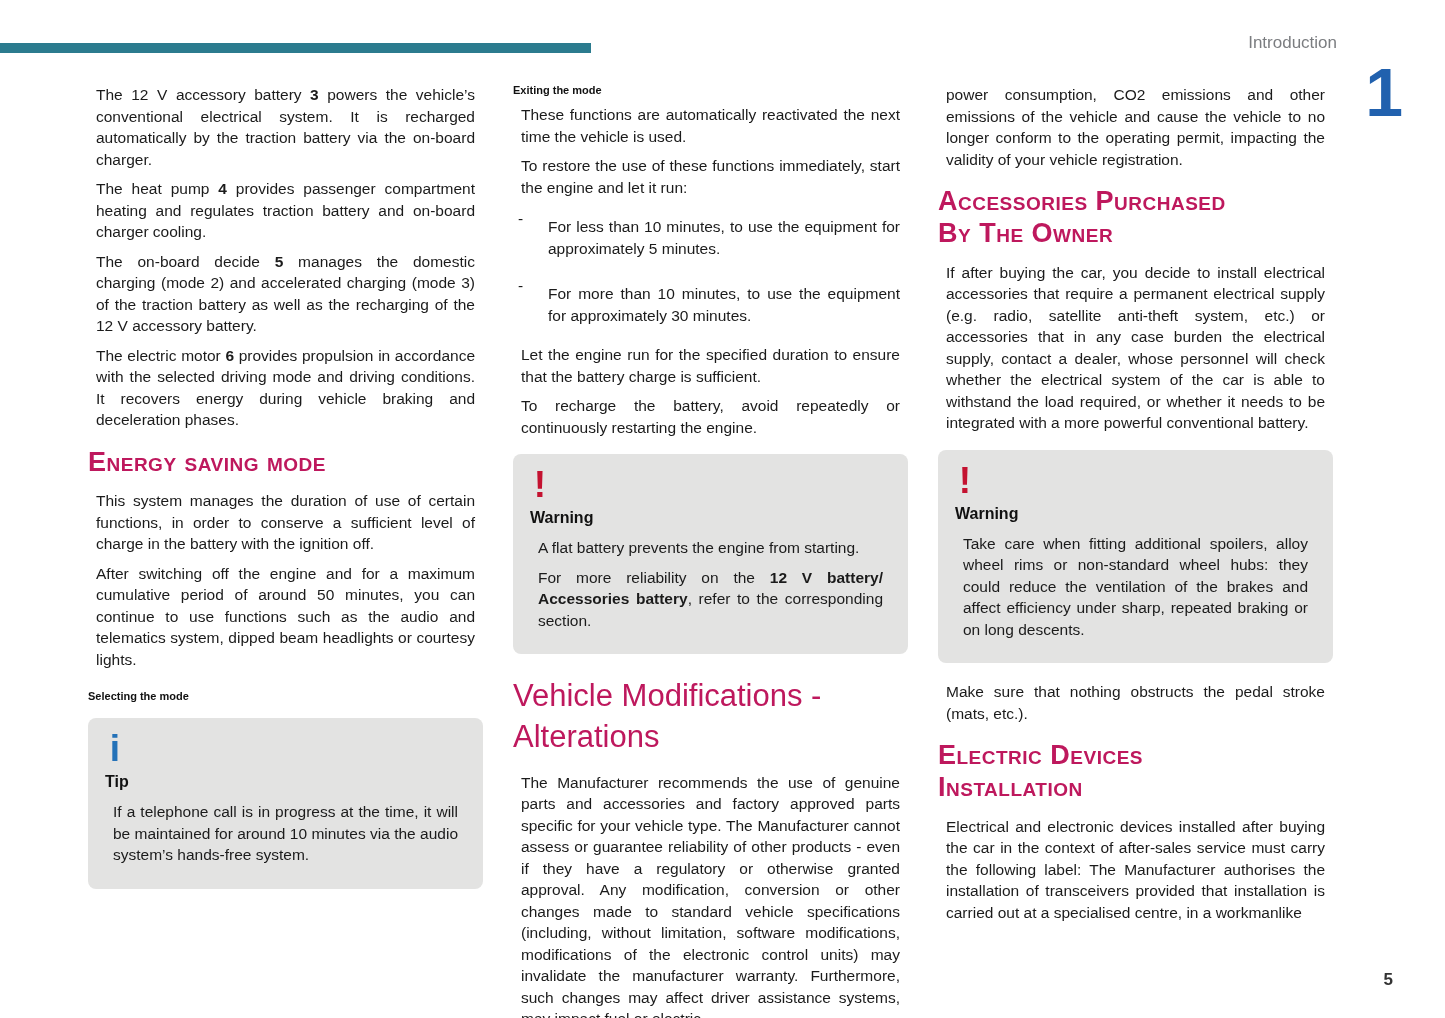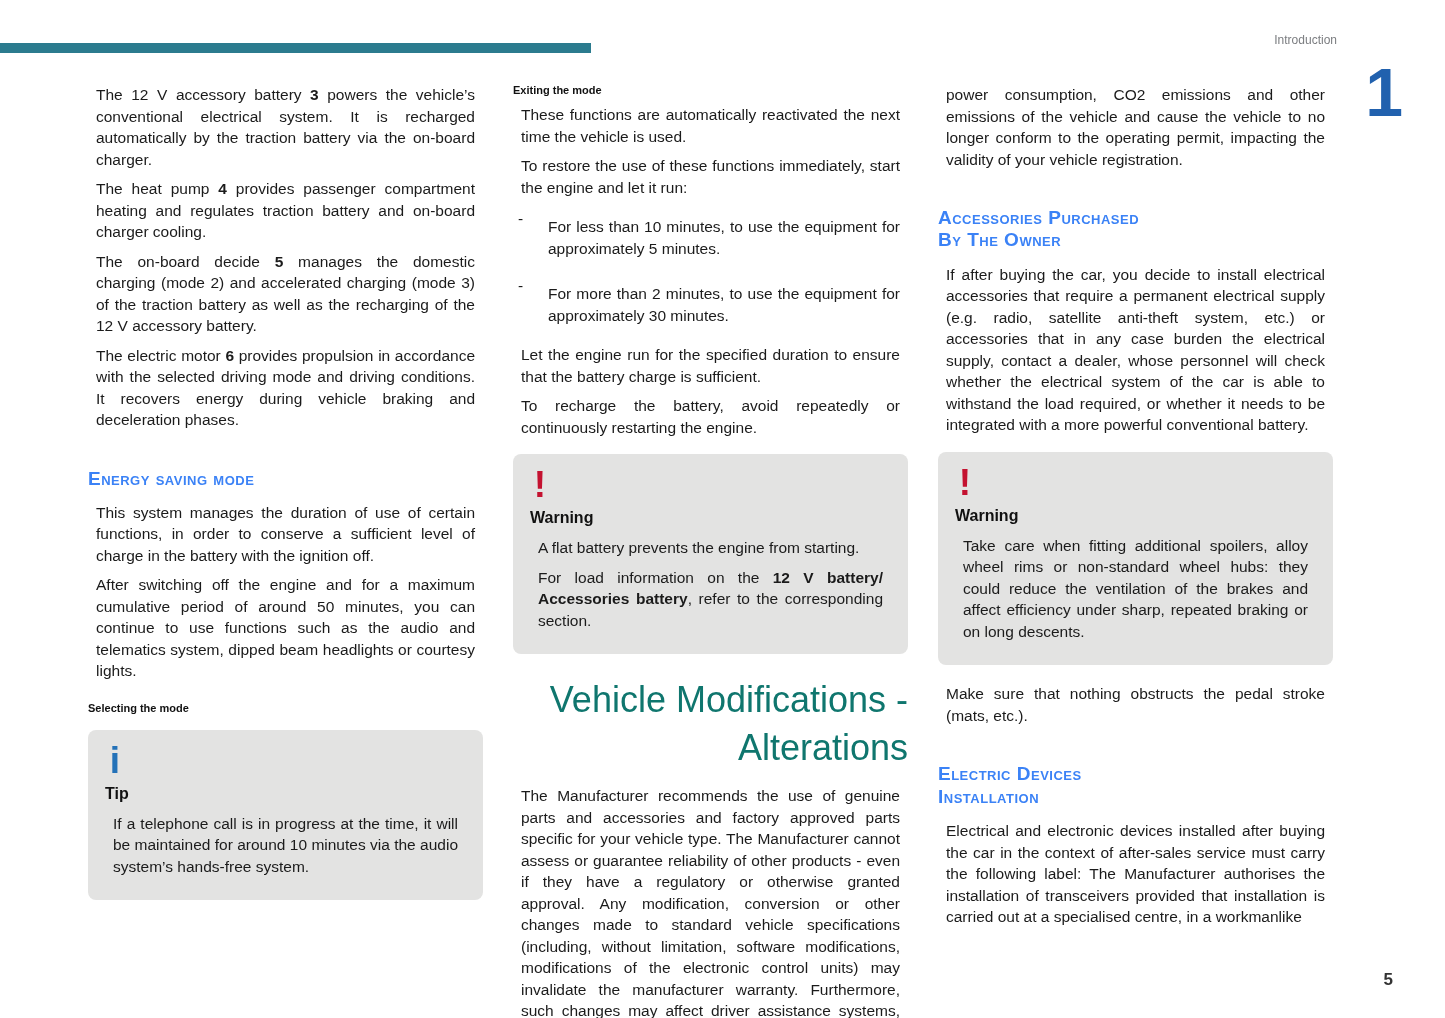--- a/index.html
+++ b/index.html
@@ -6,44 +6,43 @@
   html,body { background:#ffffff; }
   body {
     font-family:"Liberation Sans", sans-serif;
     color:#1b1b1b;
     width:1445px; height:1018px;
     position:relative;
   }
   .page { position:relative; width:1445px; height:1018px; background:#fff; overflow:hidden; }
 
   .teal-bar { position:absolute; left:0; top:43px; width:591px; height:10px; background:#2b7b8e; }
-  .header-label { position:absolute; top:33px; right:108px; font-size:12px; color:#7b7d80; }
+  .header-label { position:absolute; top:33px; right:108px; font-size:17px; color:#7b7d80; }
   .chapter-number { position:absolute; top:58px; right:42px; font-size:68px; font-weight:bold; color:#2161ae; line-height:1; }
   .page-number { position:absolute; bottom:28px; right:52px; font-size:17px; font-weight:bold; color:#333; }
 
   .columns { position:absolute; top:84px; left:88px; display:flex; gap:30px; }
   .col { width:395px; }
   .col > :first-child { margin-top:0; }
 
   p.body { font-size:15.5px; line-height:21.5px; text-align:justify; margin:8px; }
   b { font-weight:bold; }
 
   h2.smallcaps {
     font-variant:small-caps;
-    font-size:19px; font-weight:bold; letter-spacing:0.5px;
-    line-height:1.18; color:#3b82f6;
-    margin:37px 0 12px;
+    font-size:27px; font-weight:bold; letter-spacing:0.5px;
+    line-height:1.18; color:#be185d;
+    margin:16px 0 12px;
   }
   h2.smallcaps span { display:block; }
   h3.sub { font-size:11px; font-weight:bold; margin:20px 0 8px; color:#111; }
 
   h2.gray-large {
-    font-size:36px; font-weight:400; color:#0f766e; line-height:1.32;
+    font-size:31px; font-weight:400; color:#be185d; line-height:1.32;
     margin:22px 0 14px;
-    text-align:right;
   }
   h2.gray-large span { display:block; }
 
   .bullets { margin:10px 0 10px; }
   .bullet { display:flex; margin:0 0 8px; }
   .bullet .dash { flex:none; width:27px; padding-left:5px; font-size:15.5px; line-height:21.5px; }
   .bullet p.body { flex:1; }
 
   .notice-box {
     background:#e3e3e2; border-radius:8px;
@@ -95,32 +94,32 @@
       <p class="body">These functions are automatically reactivated the next time the vehicle is used.</p>
       <p class="body">To restore the use of these functions immediately, start the engine and let it run:</p>
 
       <div class="bullets">
         <div class="bullet">
           <span class="dash">-</span>
           <p class="body">For less than 10 minutes, to use the equipment for approximately 5 minutes.</p>
         </div>
         <div class="bullet">
           <span class="dash">-</span>
-          <p class="body">For more than 2 minutes, to use the equipment for approximately 30 minutes.</p>
+          <p class="body">For more than 10 minutes, to use the equipment for approximately 30 minutes.</p>
         </div>
       </div>
 
       <p class="body">Let the engine run for the specified duration to ensure that the battery charge is sufficient.</p>
       <p class="body">To recharge the battery, avoid repeatedly or continuously restarting the engine.</p>
 
       <div class="notice-box">
         <span class="notice-icon warn-icon">!</span>
         <div class="notice-title">Warning</div>
         <p class="body">A flat battery prevents the engine from starting.</p>
-        <p class="body"><span>For load information on the </span><b>12 V battery/ Accessories battery</b><span>, refer to the corresponding section.</span></p>
+        <p class="body"><span>For more reliability on the </span><b>12 V battery/ Accessories battery</b><span>, refer to the corresponding section.</span></p>
       </div>
 
       <h2 class="gray-large">
         <span>Vehicle Modifications -</span>
         <span>Alterations</span>
       </h2>
 
       <p class="body">The Manufacturer recommends the use of genuine parts and accessories and factory approved parts specific for your vehicle type. The Manufacturer cannot assess or guarantee reliability of other products - even if they have a regulatory or otherwise granted approval. Any modification, conversion or other changes made to standard vehicle specifications (including, without limitation, software modifications, modifications of the electronic control units) may invalidate the manufacturer warranty. Furthermore, such changes may affect driver assistance systems, may impact fuel or electric</p>
     </div>
 

